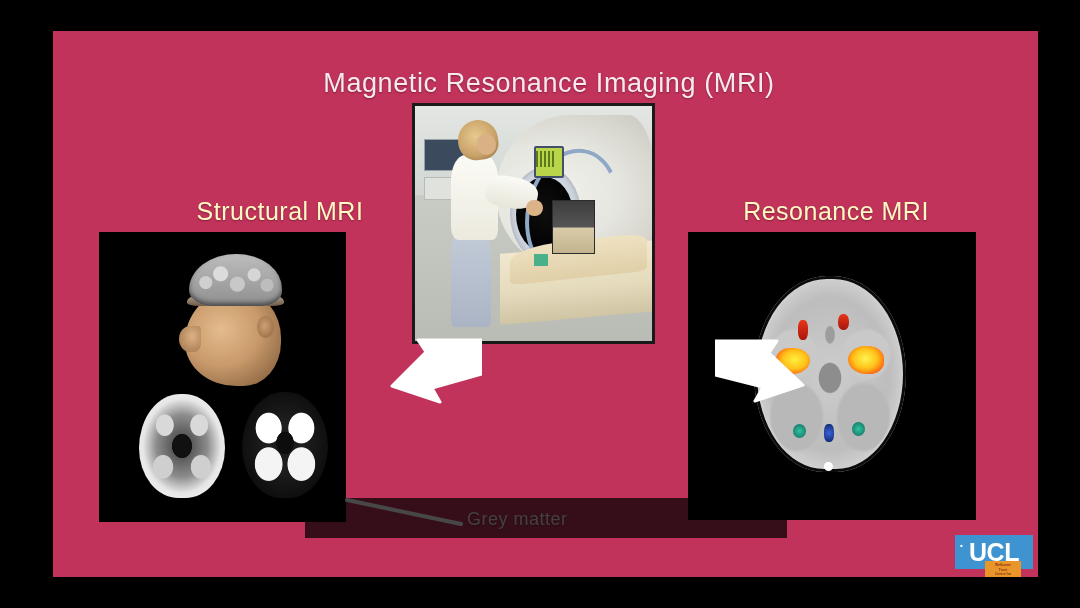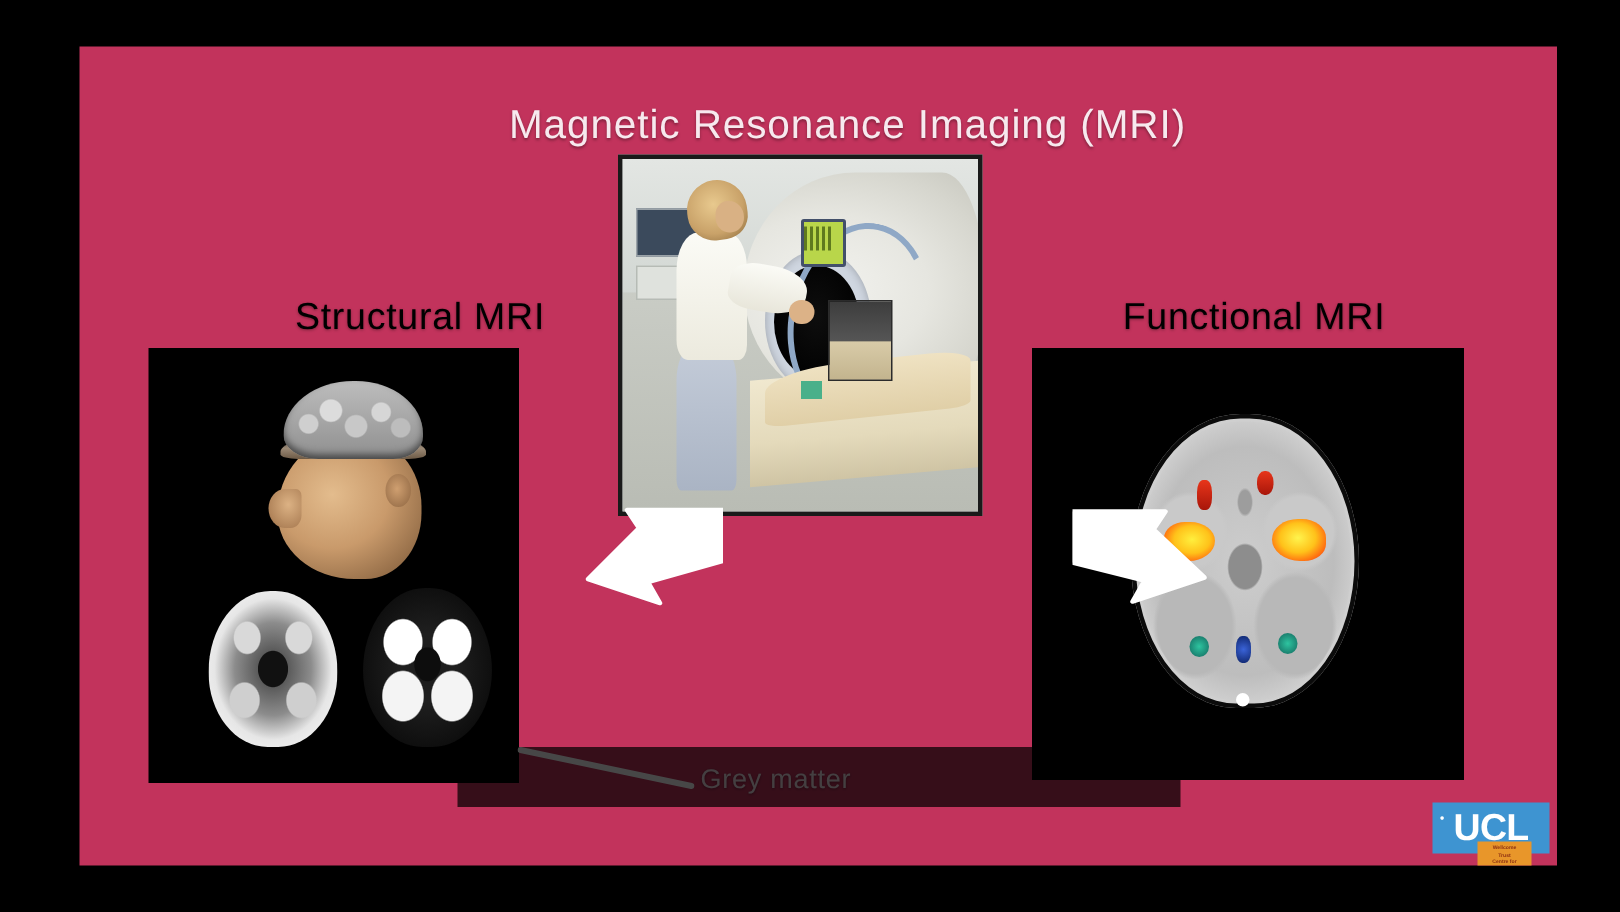--- a/index.html
+++ b/index.html
@@ -37,25 +37,24 @@
     position: absolute;
     left: 0;
     top: 37px;
     width: 992px;
     text-align: center;
     color: #f7e9ee;
     font-size: 27px;
     letter-spacing: 0.6px;
     font-weight: 400;
     text-shadow: 0 1px 2px rgba(0,0,0,0.35);
-    padding-left: 16px;
   }
   .panel-title {
     position: absolute;
-    color: #000000;
+    color: #fef9c3;
     font-size: 25px;
     letter-spacing: 0.5px;
     text-shadow: 0 1px 2px rgba(0,0,0,0.35);
   }
   #title-structural { left: 92px; top: 166px; width: 270px; text-align: center; }
   #title-functional { left: 638px; top: 166px; width: 290px; text-align: center; }
 
   
   #center-photo {
     position: absolute;
@@ -330,21 +329,21 @@
 </head>
 <body>
 
 <div id="stage">
 
   <div id="slide">
 
     <div class="slide-title">Magnetic Resonance Imaging (MRI)</div>
 
     <div class="panel-title" id="title-structural">Structural MRI</div>
-    <div class="panel-title" id="title-functional">Functional MRI</div>
+    <div class="panel-title" id="title-functional">Resonance MRI</div>
 
     <div id="center-photo">
       <div class="ph" id="ph-wall-top"></div>
       <div class="ph" id="ph-wall-bottom"></div>
       <div class="ph" id="ph-window"></div>
       <div class="ph" id="ph-window2"></div>
       <div class="ph" id="ph-scanner"></div>
       <div class="ph" id="ph-bore-ring"></div>
       <div class="ph" id="ph-bore"></div>
       <div class="ph" id="ph-arc"></div>

